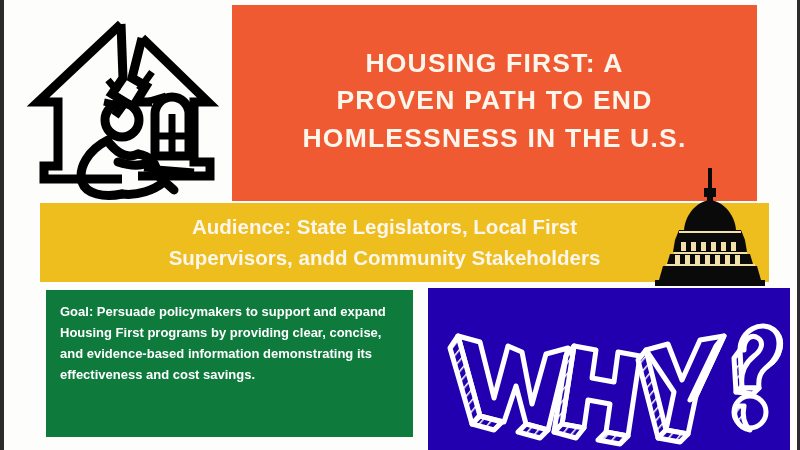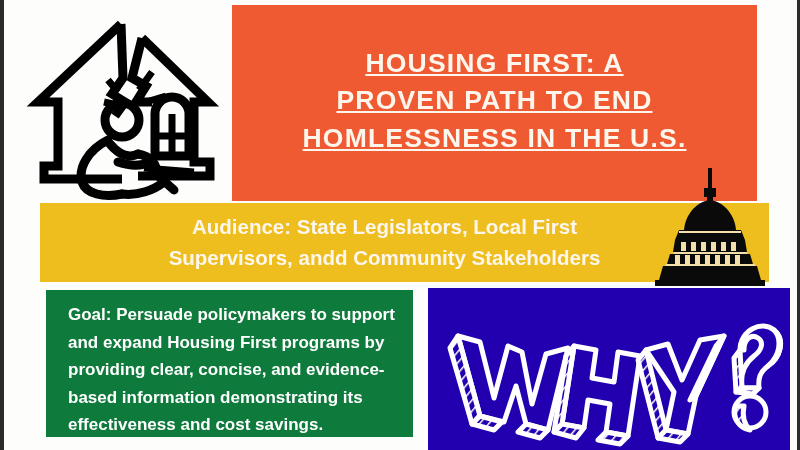--- a/index.html
+++ b/index.html
@@ -47,21 +47,20 @@
   }
   .title-text {
     color: #fdf6ec;
     font-size: 26.5px;
     font-weight: bold;
     line-height: 1.42;
     text-align: center;
     letter-spacing: 1.2px;
     text-transform: uppercase;
     white-space: pre-line;
-    text-decoration: underline;
   }
 
   
   .audience-banner {
     position: absolute;
     left: 40px;
     top: 203px;
     width: 729px;
     height: 79px;
     background: #edbe1e;
@@ -89,25 +88,24 @@
     width: 367px;
     height: 147px;
     background: #0e7b3c;
     box-sizing: border-box;
     padding: 11px 16px 10px 14px;
     display: flex;
     align-items: flex-start;
   }
   .goal-text {
     color: #ffffff;
-    font-size: 17px;
+    font-size: 13px;
     font-weight: bold;
     line-height: 1.62;
     text-align: left;
-    margin-left: 8px;
   }
 
   
   .why-panel {
     position: absolute;
     left: 428px;
     top: 288px;
     width: 362px;
     height: 162px;
     background: #2200b0;

